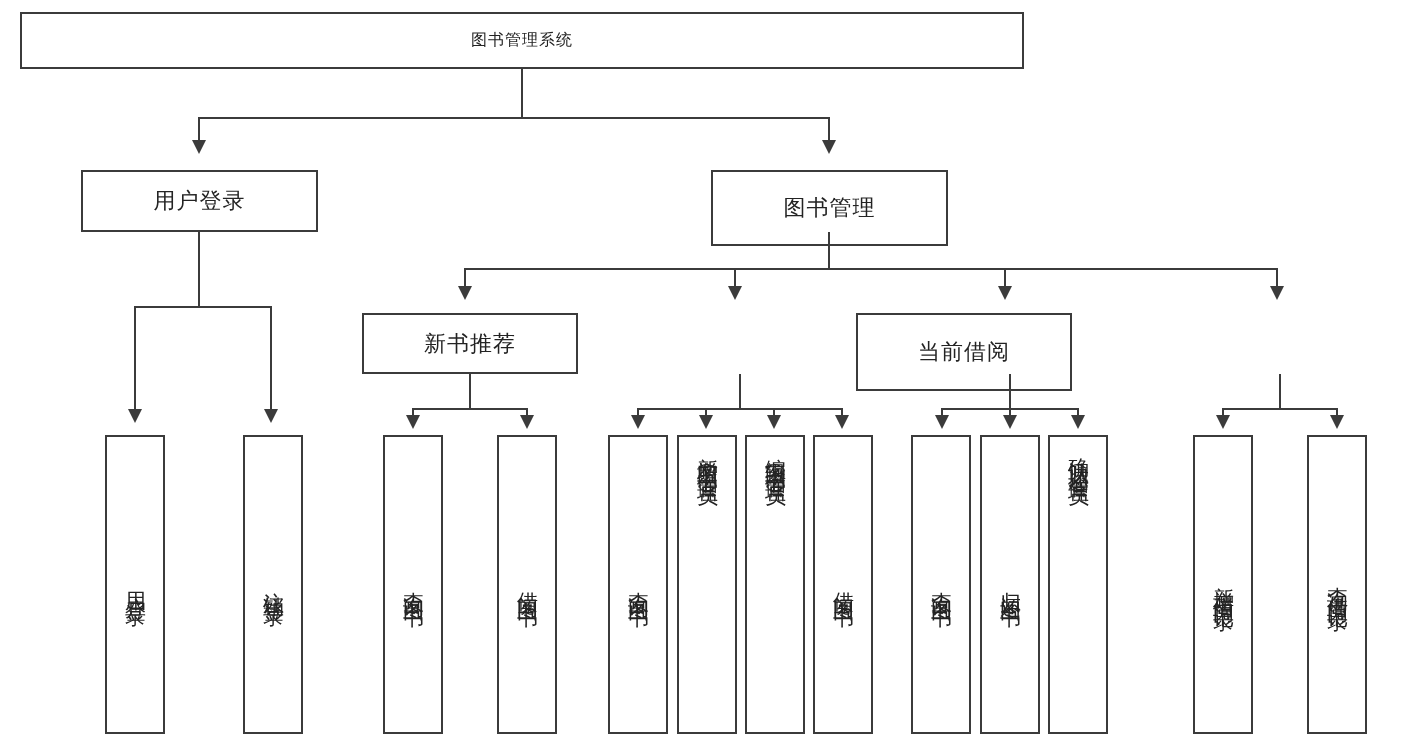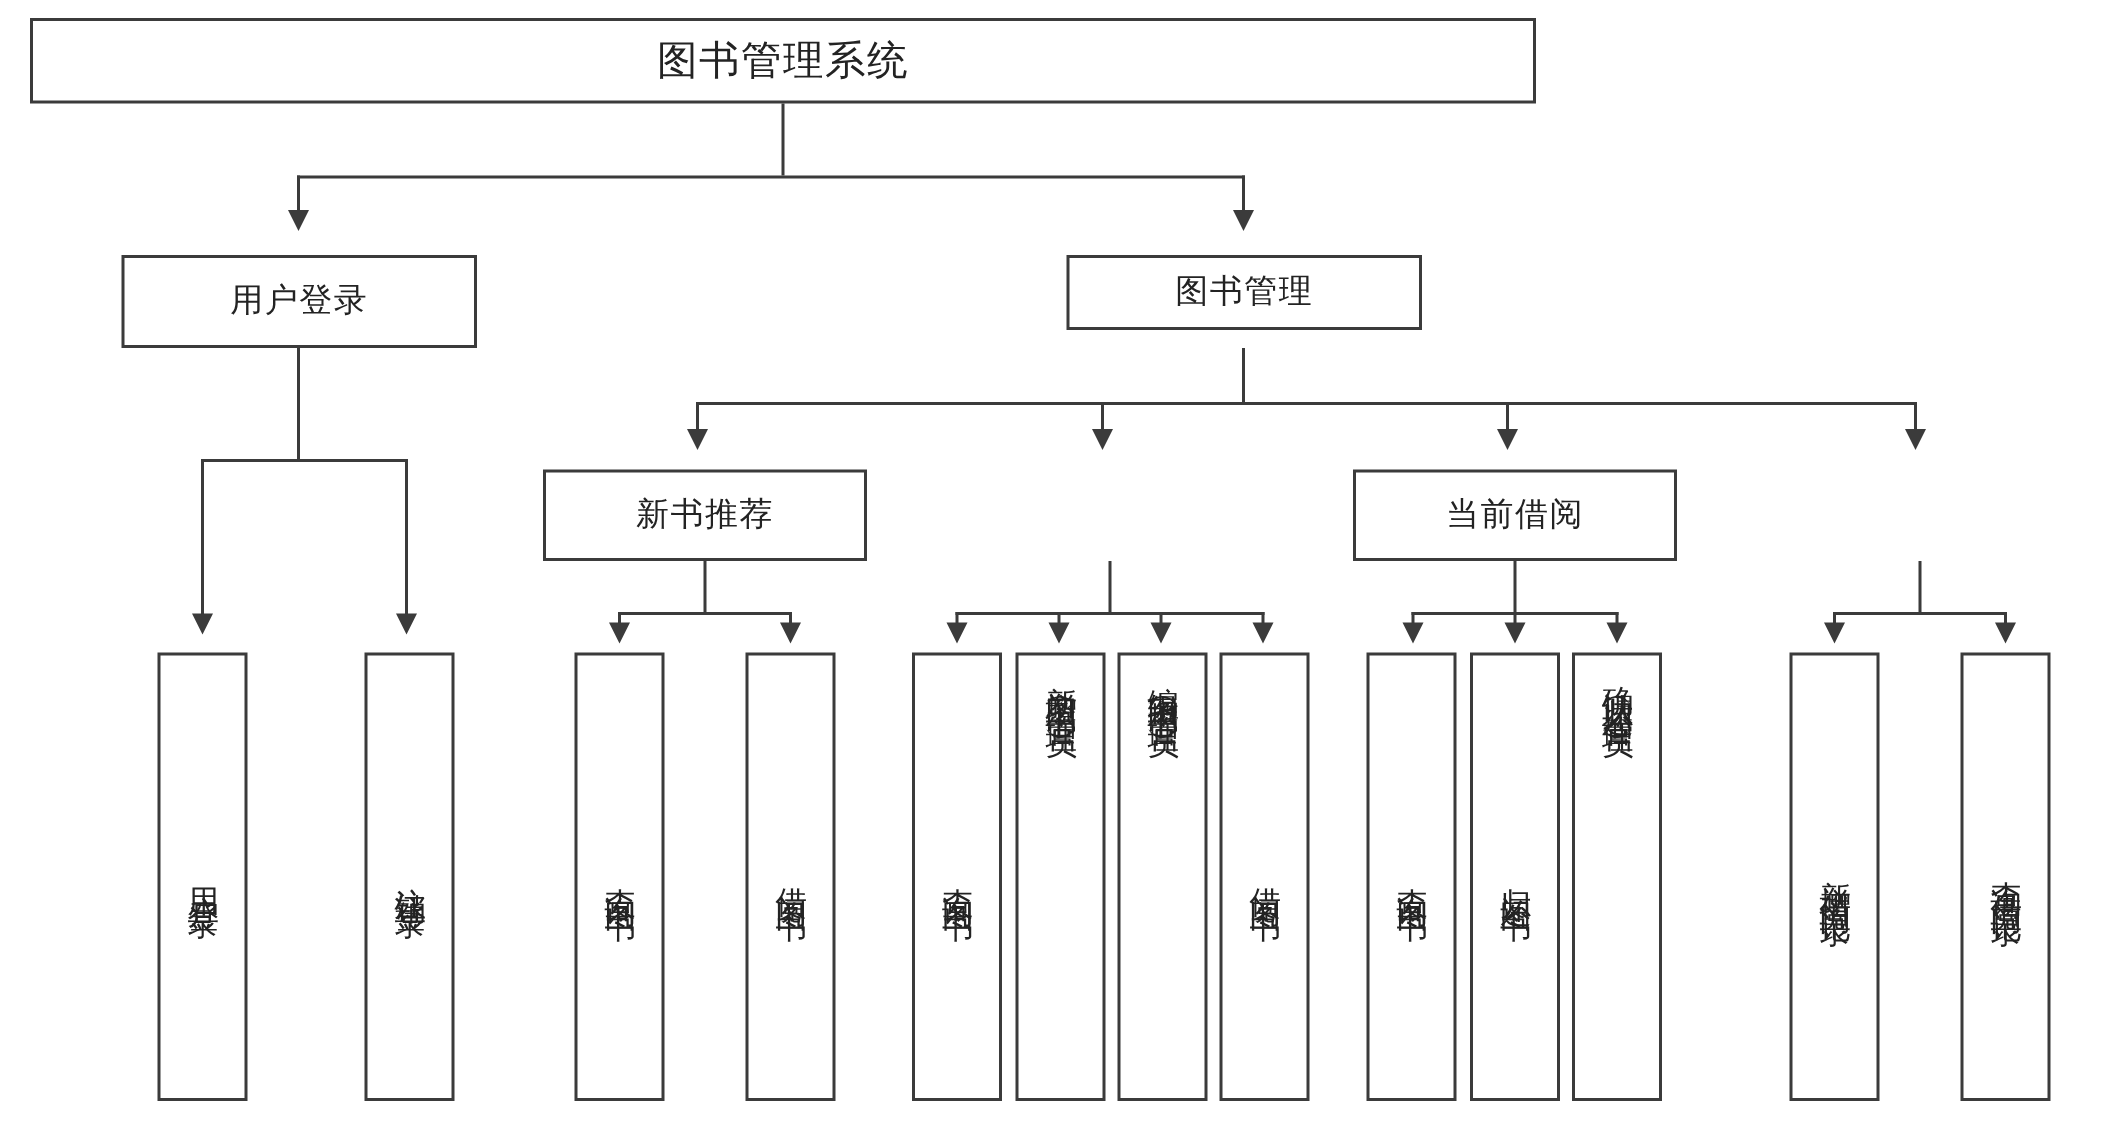--- a/index.html
+++ b/index.html
@@ -34,21 +34,21 @@
     line-height: 1.15;
     letter-spacing: 1px;
     white-space: nowrap;
     color: #232323;
   }
   
   .node.h .label {
     font-size: 22px;
   }
   .node.root .label {
-    font-size: 27px;
+    font-size: 16px;
   }
   
   .node.v {
     align-items: center;
     justify-content: center;
     padding: 4px 0;
   }
   .node.v .label {
     writing-mode: vertical-rl;
     text-orientation: upright;
@@ -109,21 +109,21 @@
   <div class="ln h" style="left:198px; top:117px; width:632px; height:2px;"></div>
   <div class="ln v" style="left:198px; top:117px; width:2px; height:25px;"></div>
   <div class="ln v" style="left:828px; top:117px; width:2px; height:25px;"></div>
   <div class="arrow" style="left:192px; top:140px;"></div>
   <div class="arrow" style="left:822px; top:140px;"></div>
 
   <div class="node h" style="left:81px; top:170px; width:237px; height:62px;">
     <span class="label">用户登录</span>
   </div>
 
-  <div class="node h" style="left:711px; top:170px; width:237px; height:50px;">
+  <div class="node h" style="left:711px; top:170px; width:237px; height:76px;">
     <span class="label">图书管理</span>
   </div>
 
   <div class="ln v" style="left:198px; top:232px; width:2px; height:76px;"></div>
   <div class="ln h" style="left:134px; top:306px; width:136px; height:2px;"></div>
   <div class="ln v" style="left:134px; top:306px; width:2px; height:105px;"></div>
   <div class="ln v" style="left:270px; top:306px; width:2px; height:105px;"></div>
   <div class="arrow" style="left:128px; top:409px;"></div>
   <div class="arrow" style="left:264px; top:409px;"></div>
 
@@ -134,21 +134,21 @@
   <div class="ln v" style="left:1004px; top:268px; width:2px; height:20px;"></div>
   <div class="ln v" style="left:1276px; top:268px; width:2px; height:20px;"></div>
   <div class="arrow" style="left:458px; top:286px;"></div>
   <div class="arrow" style="left:728px; top:286px;"></div>
   <div class="arrow" style="left:998px; top:286px;"></div>
   <div class="arrow" style="left:1270px; top:286px;"></div>
 
   <div class="node h" style="left:362px; top:313px; width:216px; height:61px;text-align:center;">
     <span class="label">新书推荐</span>
   </div>
-  <div class="node h" style="left:902px; top:313px; width:216px; height:61px;">
+  <div class="node h" style="left:856px; top:313px; width:216px; height:78px;">
     <span class="label">当前借阅</span>
   </div>
 
   <div class="ln v" style="left:469px; top:374px; width:2px; height:36px;"></div>
   <div class="ln h" style="left:412px; top:408px; width:116px; height:2px;"></div>
   <div class="ln v" style="left:412px; top:408px; width:2px; height:9px;"></div>
   <div class="ln v" style="left:526px; top:408px; width:2px; height:9px;"></div>
   <div class="arrow" style="left:406px; top:415px;"></div>
   <div class="arrow" style="left:520px; top:415px;"></div>
 

